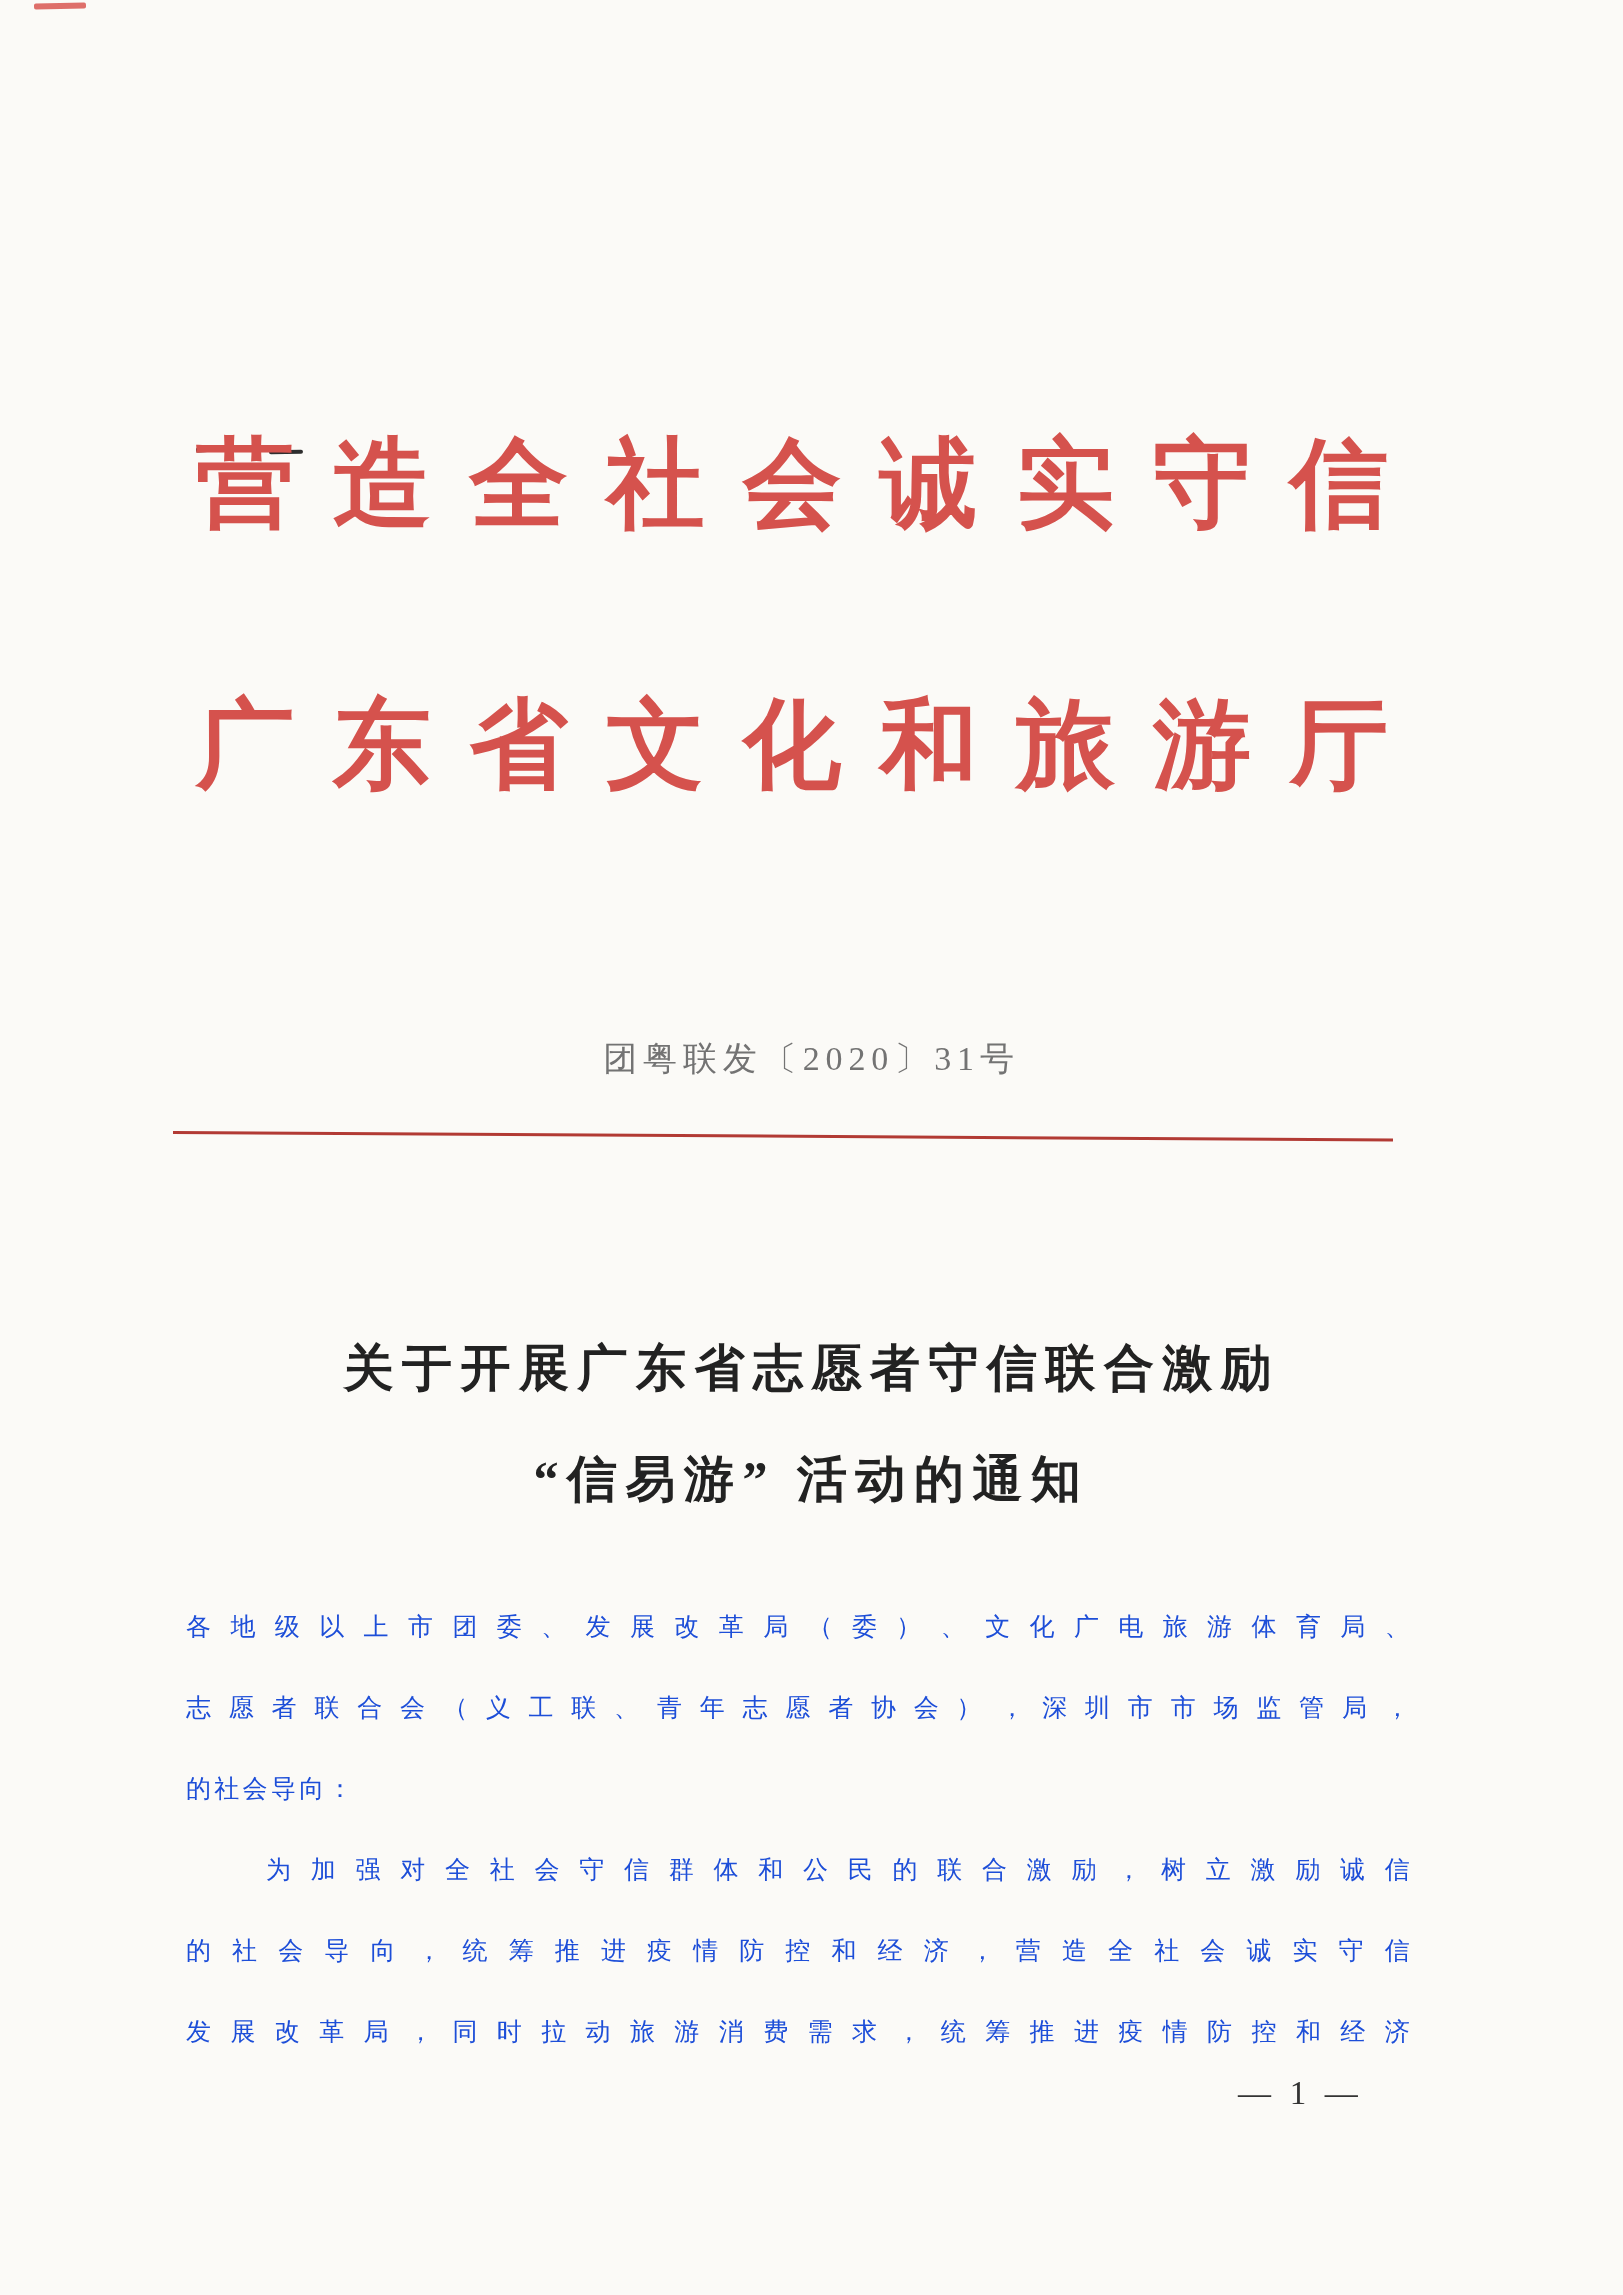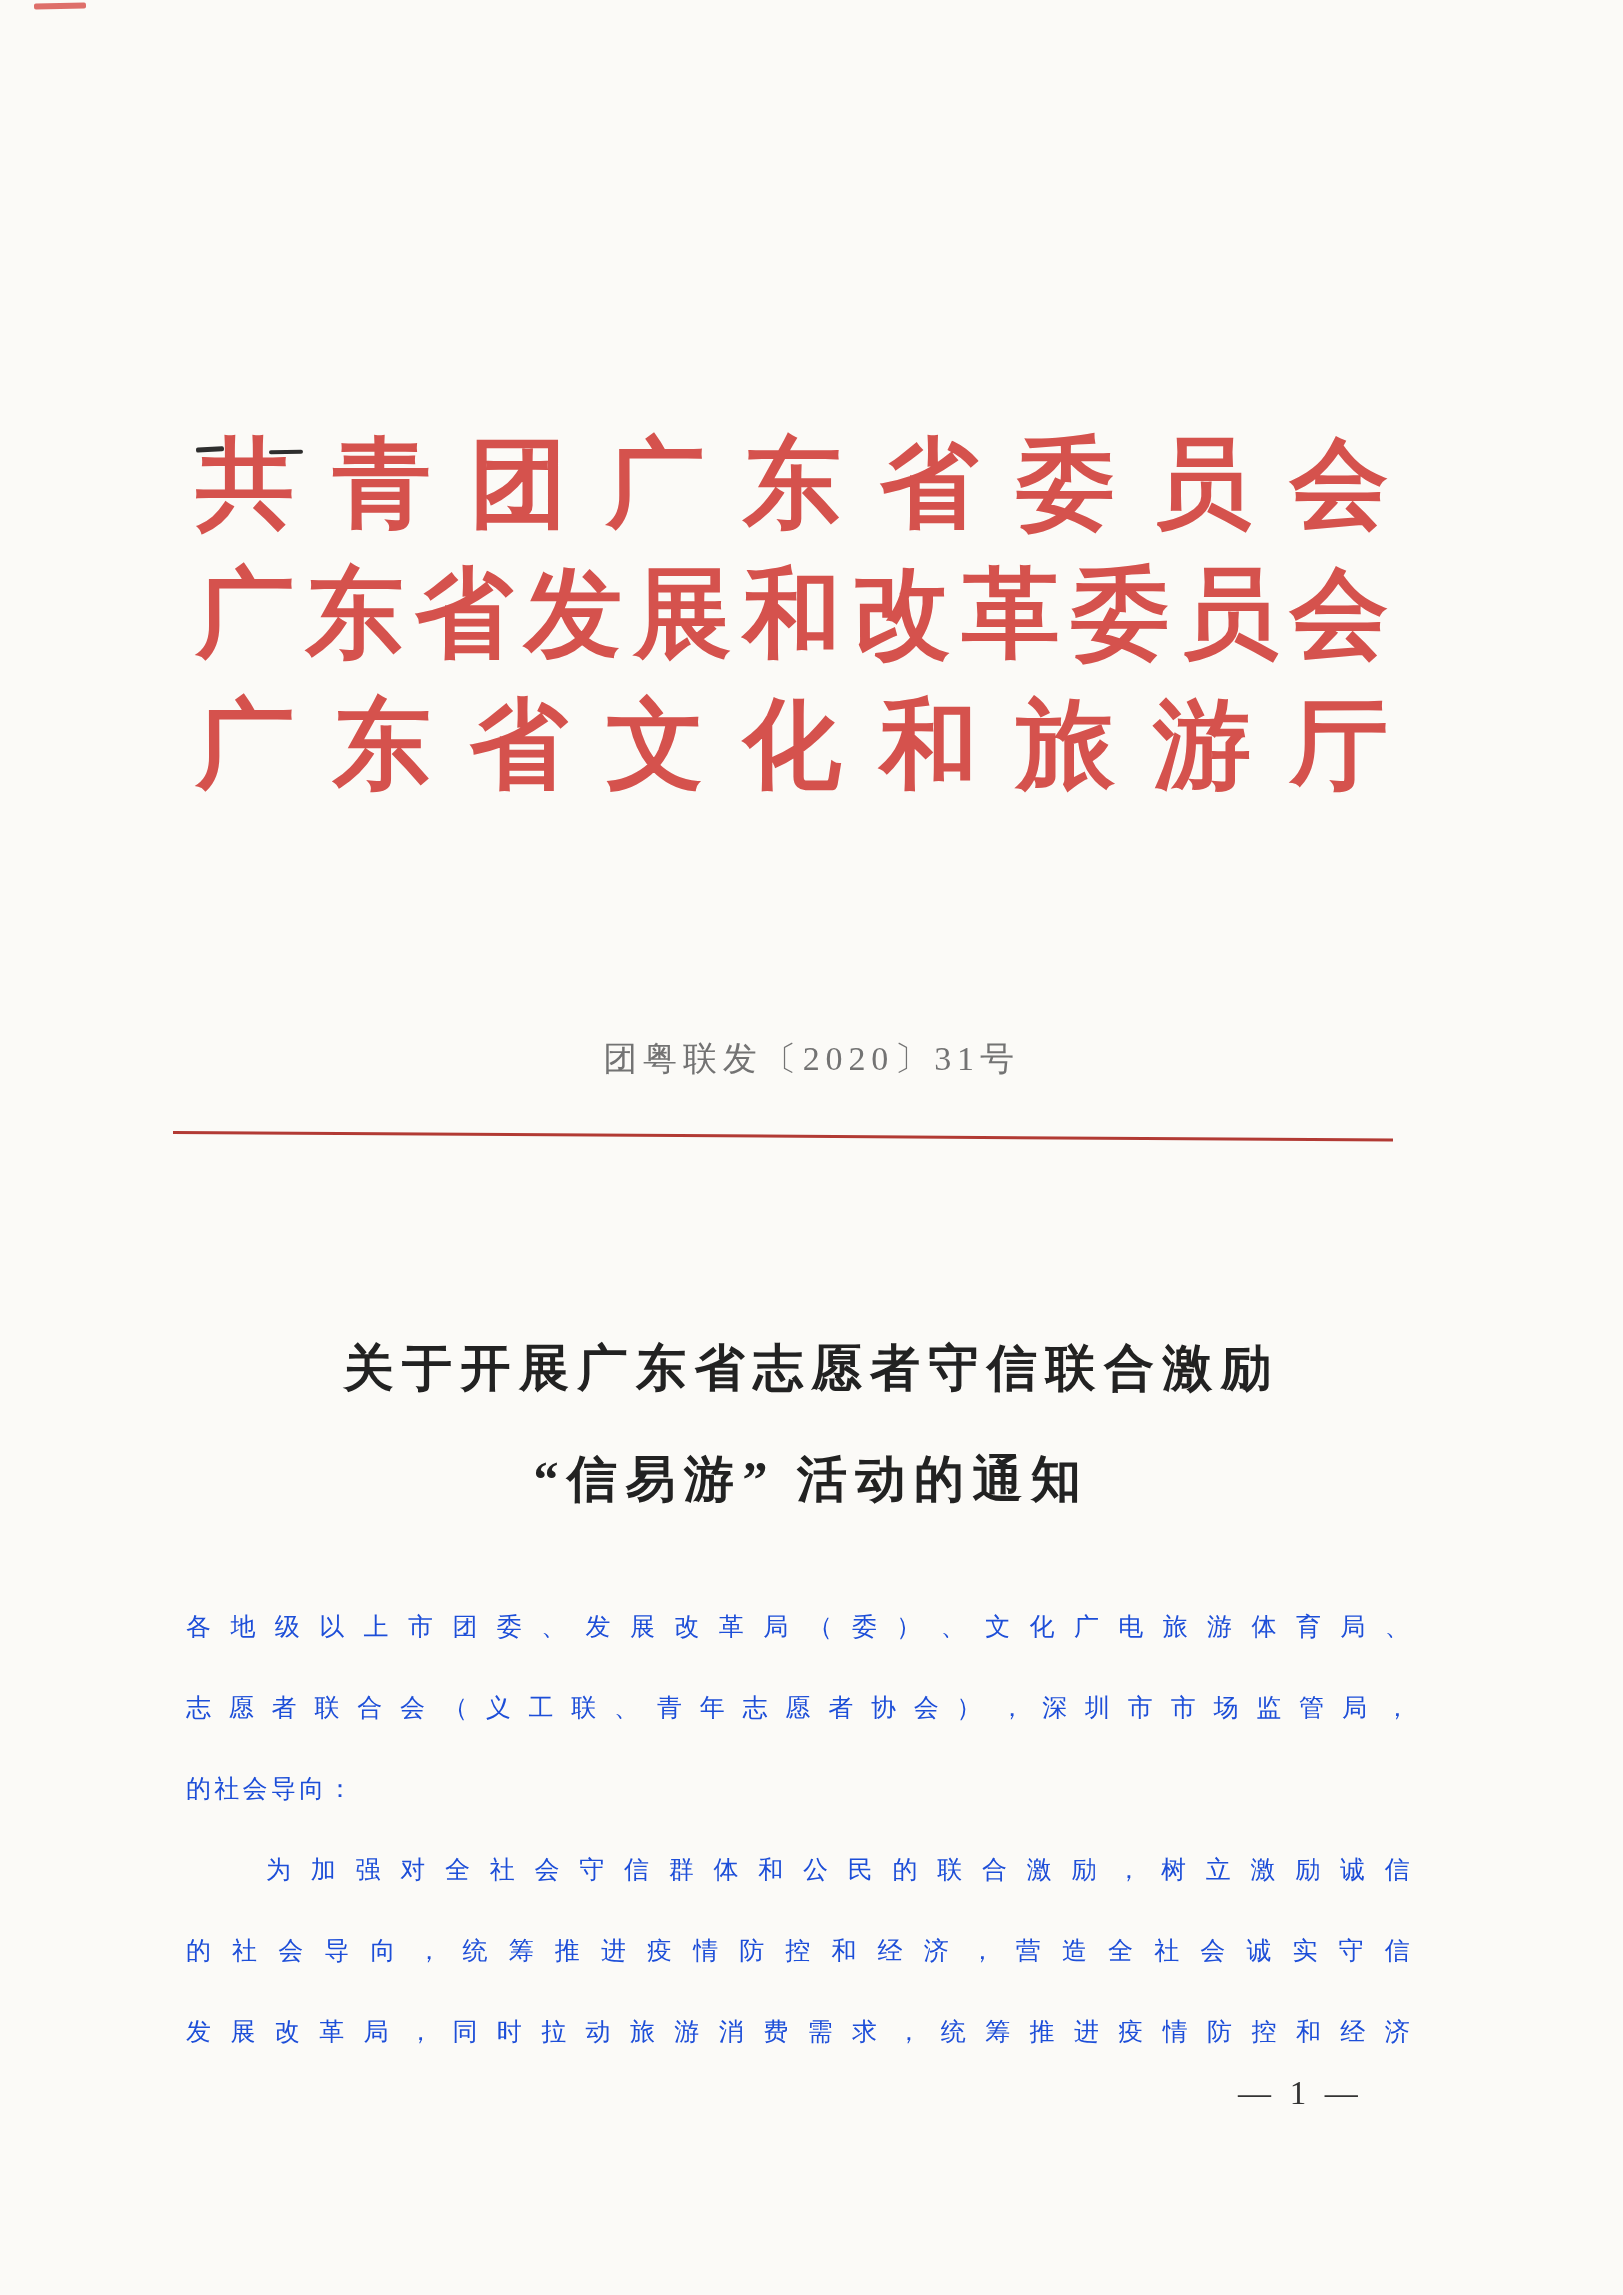--- a/index.html
+++ b/index.html
@@ -133,22 +133,21 @@
 </style>
 </head>
 <body>
 
 <div class="page">
 
   <div class="artifact artifact-red-dash"></div>
   <div class="artifact artifact-tick-a"></div>
   <div class="artifact artifact-tick-b"></div>
 
-  <div class="org-line org-line-0">共青团广东省委员会</div>
-  <div class="org-line org-line-1">广东省发展和改革委员会</div>
+  <div class="org-line org-line-0">营造全社会诚实守信</div>
   <div class="org-line org-line-2">广东省文化和旅游厅</div>
 
   <div class="doc-number">团粤联发〔2020〕31号</div>
 
   <div class="red-rule"></div>
 
   <div class="doc-title doc-title-1">关于开展广东省志愿者守信联合激励</div>
   <div class="doc-title doc-title-2">“信易游” 活动的通知</div>
 
   <div class="body-block">

